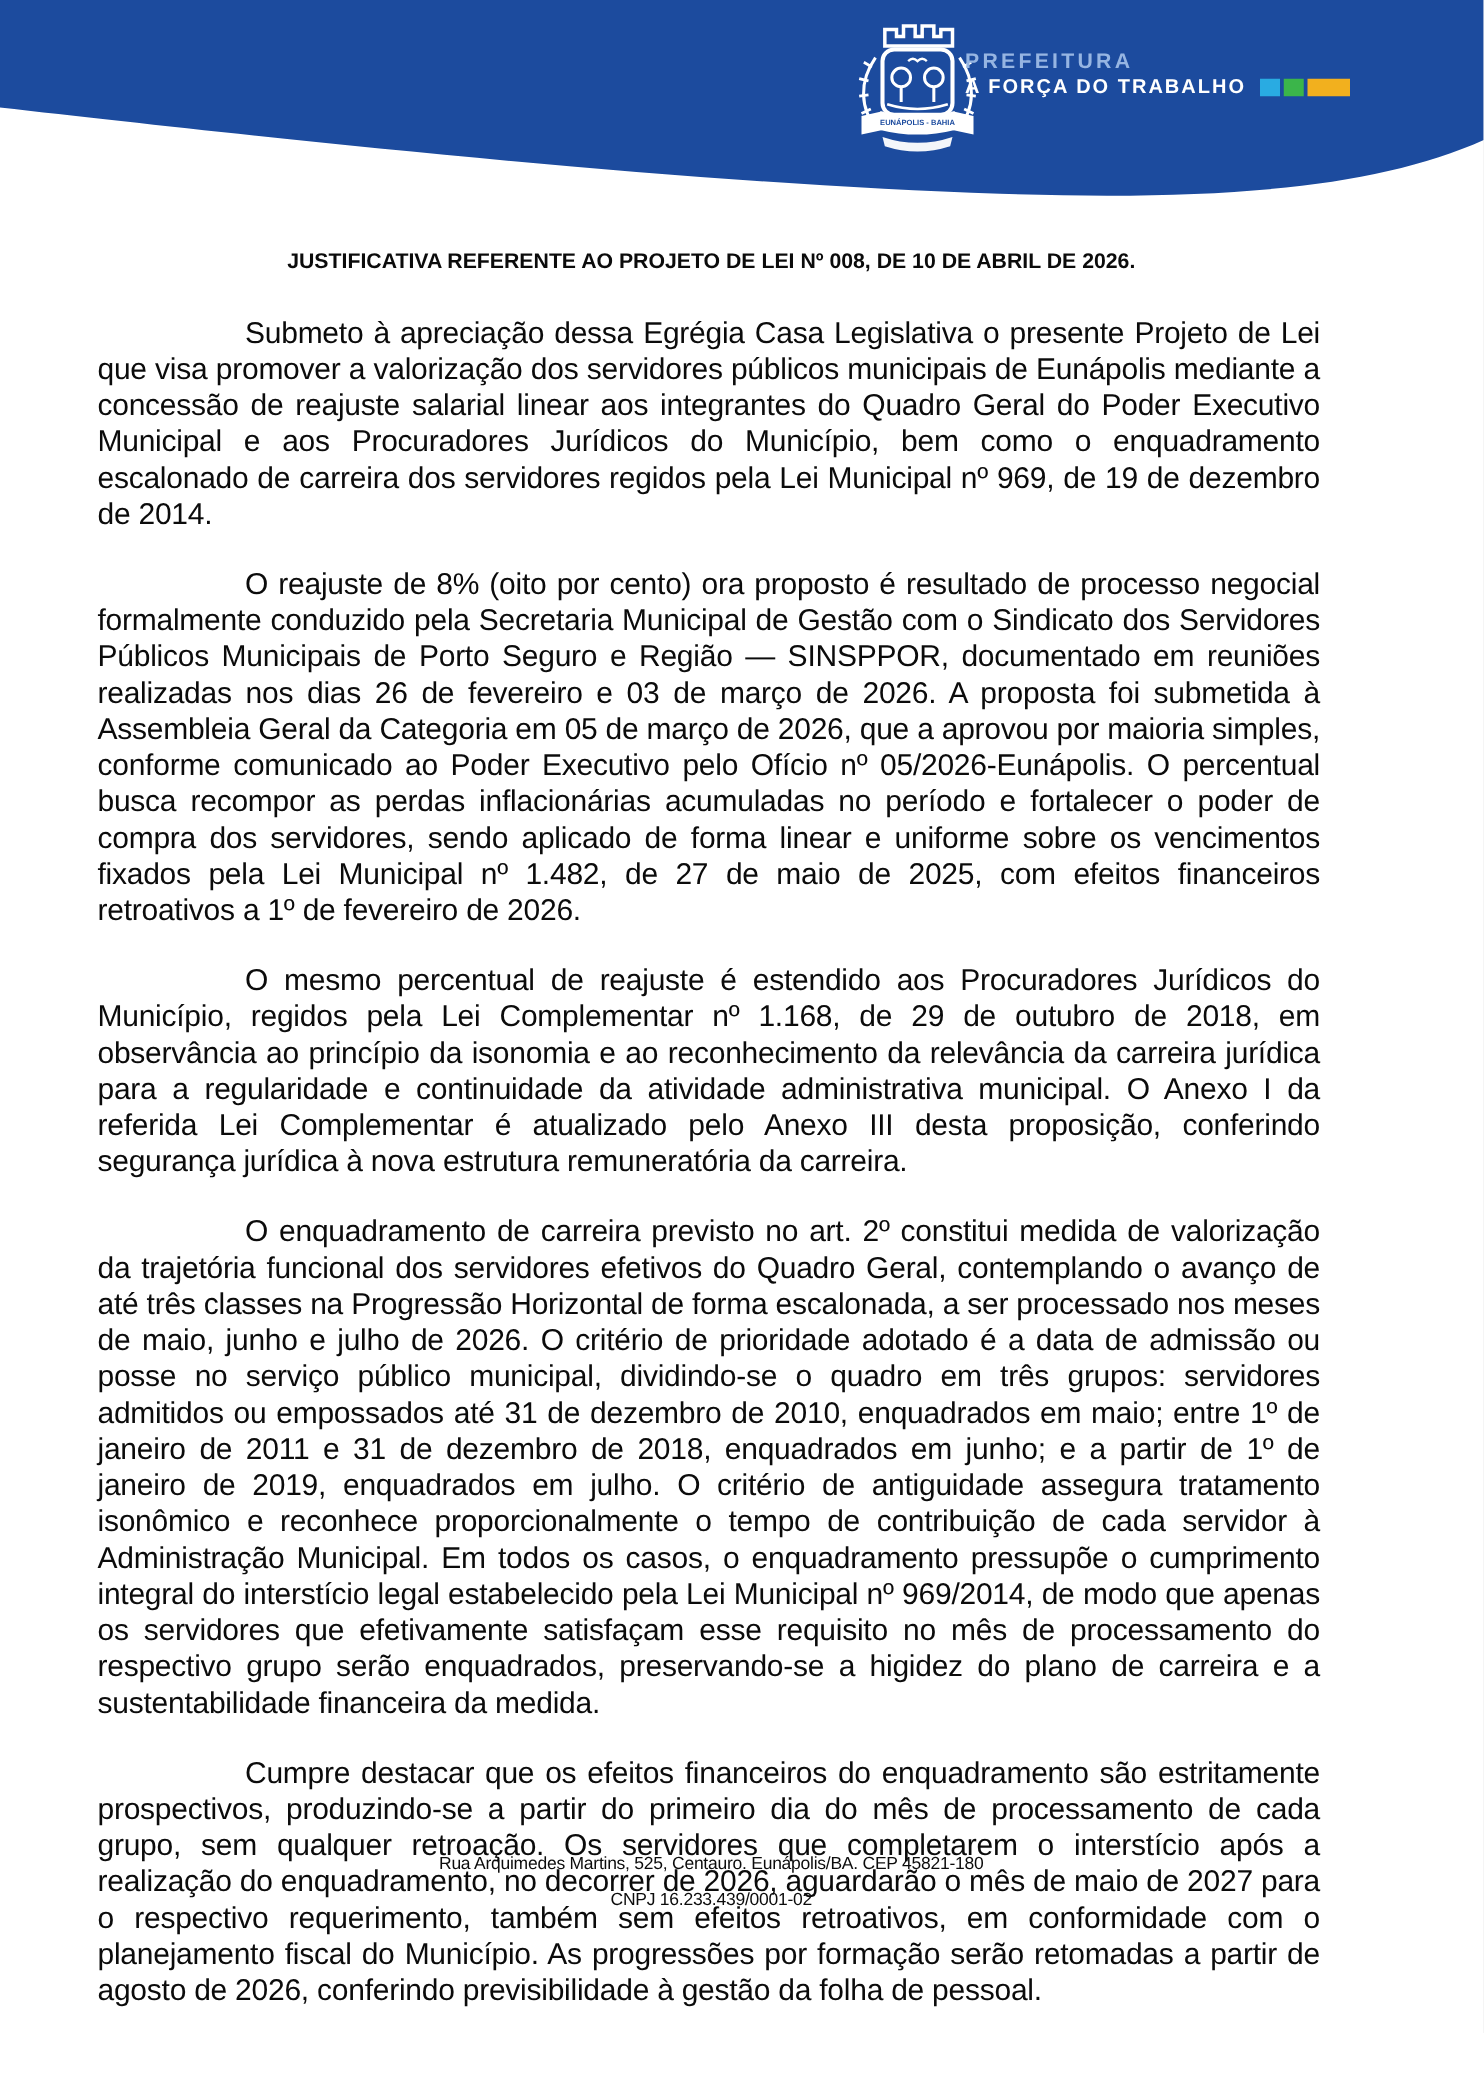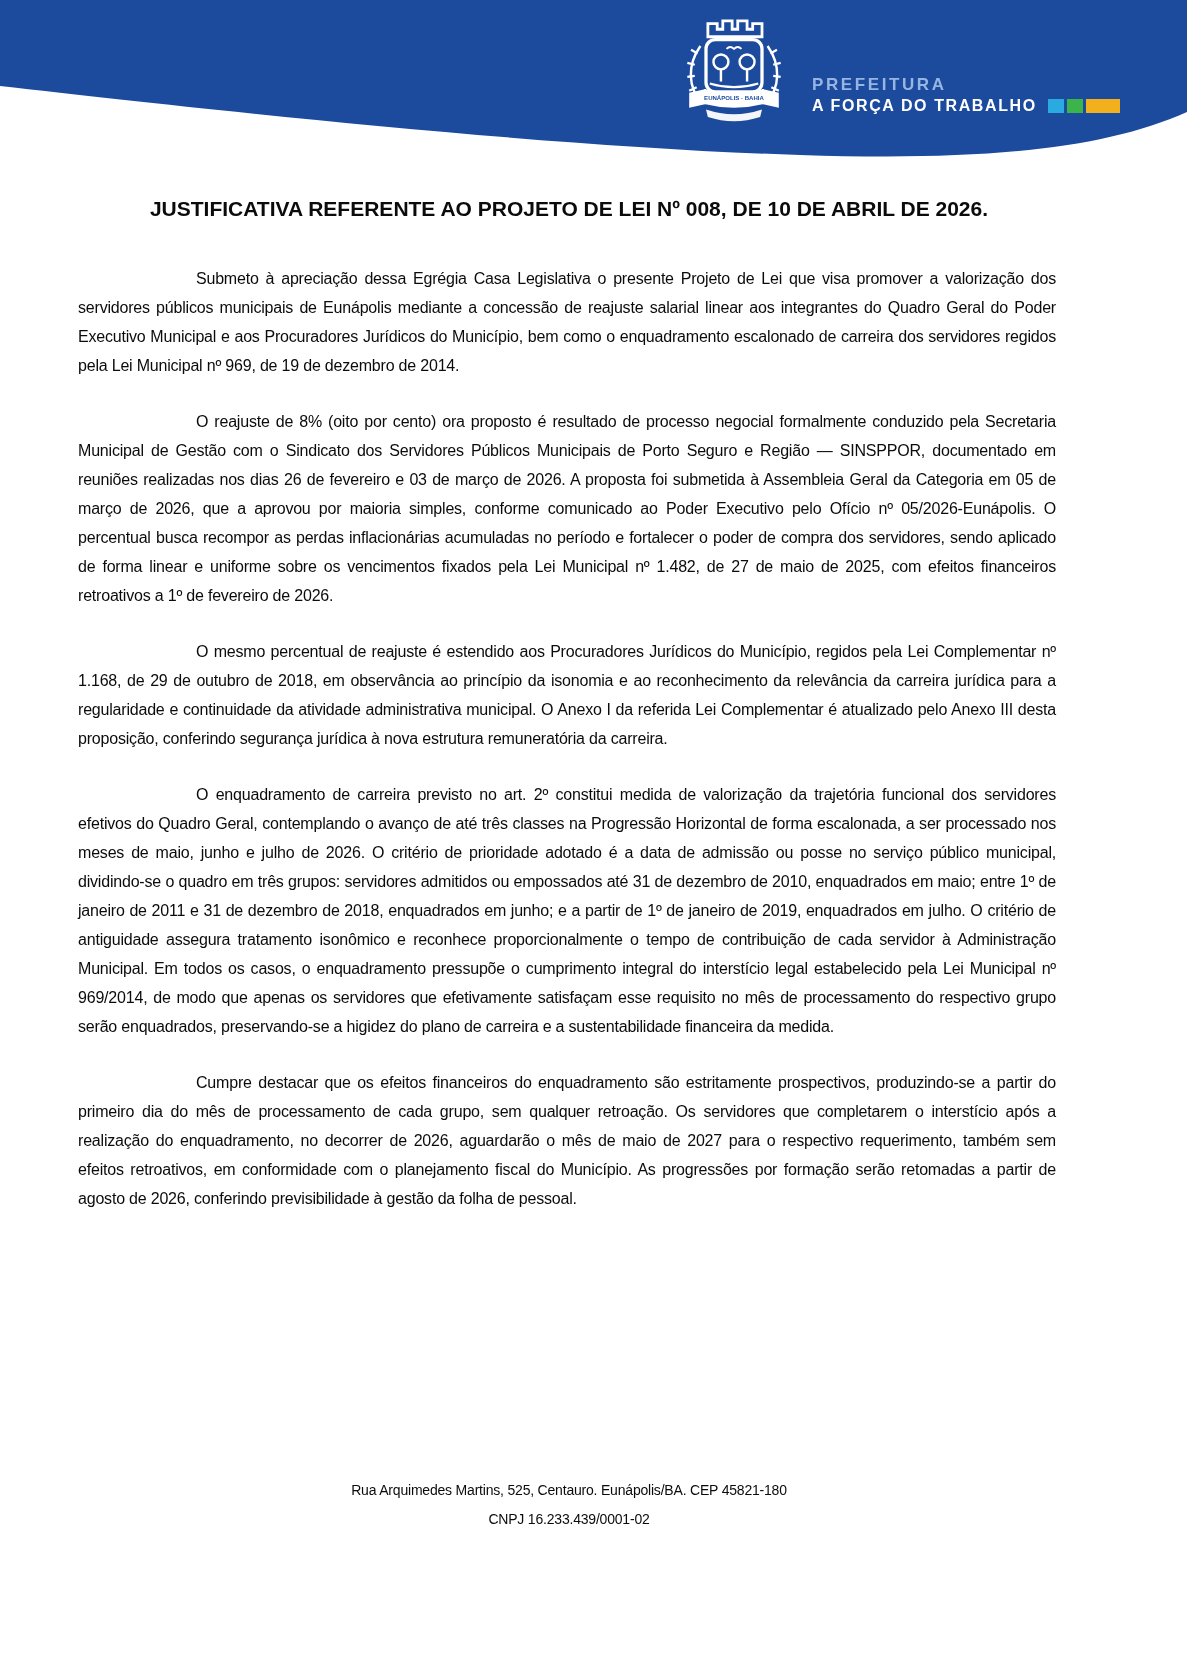--- a/index.html
+++ b/index.html
@@ -5,43 +5,43 @@
   html,body{margin:0;padding:0;background:#e8e8e8;}
   .page{
     position:relative;width:1187px;height:1680px;margin:0 auto;
     background:#ffffff;overflow:hidden;
     font-family:"Liberation Sans", sans-serif;color:#0b0b0b;
   }
   
   .header{position:absolute;top:0;left:0;width:1187px;height:175px;}
   .header .wave{position:absolute;top:0;left:0;}
   .crest{position:absolute;top:10px;left:678px;}
-  .brand-text{position:absolute;left:812px;top:40px;width:300px;margin-top:36px;}
+  .brand-text{position:absolute;left:772px;top:40px;width:300px;}
   .brand-prefeitura{
     font-size:17px;font-weight:bold;letter-spacing:2.6px;color:#96b5e2;line-height:18px;
   }
   .brand-city{
     font-size:42px;font-weight:bold;color:#ffffff;letter-spacing:0.5px;line-height:42px;margin-top:1px;
   }
   .brand-slogan-row{display:flex;align-items:center;margin-top:3px;text-align:right;}
   .brand-slogan{font-size:16px;font-weight:bold;color:#ffffff;letter-spacing:1.6px;white-space:nowrap;}
   .blocks{display:flex;margin-left:8px;}
   .blocks span{height:14px;display:inline-block;margin-left:3px;}
   .blk-blue{width:16px;}
   .blk-green{width:16px;}
   .blk-yellow{width:34px;}
   
   .content{position:absolute;left:78px;top:196px;width:982px;}
   .doc-title{
-    font-size:21px;font-weight:bold;text-align:center;margin:0 0 42px 0;line-height:26px;
+    font-size:17px;font-weight:bold;text-align:center;margin:0 0 30px 0;line-height:26px;
   }
   .salutation{font-size:20px;line-height:29px;margin:0 0 14px 45px;letter-spacing:-0.2px;}
   .salutations{margin-bottom:12px;}
   .body-par{
-    font-size:16px;line-height:29px;text-align:justify;text-indent:118px;
+    font-size:24px;line-height:29px;text-align:justify;text-indent:118px;
     margin:0 4px 27px 0;letter-spacing:-0.2px;
   }
   
   .footer{
     position:absolute;left:78px;bottom:146px;width:982px;text-align:center;
     font-size:14px;line-height:29px;letter-spacing:-0.2px;
   }
 </style>
 </head>
 <body>

